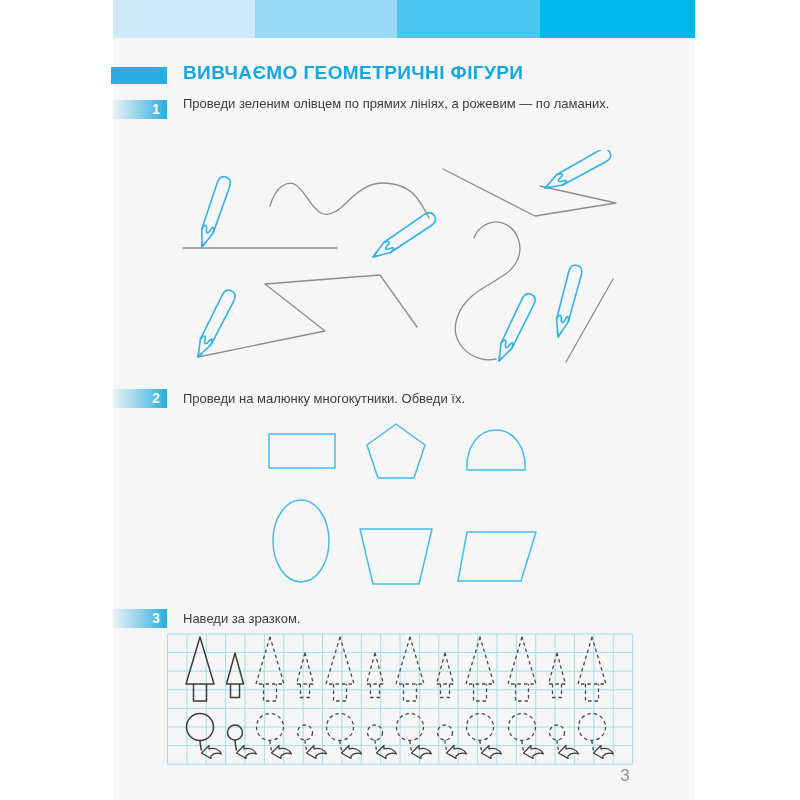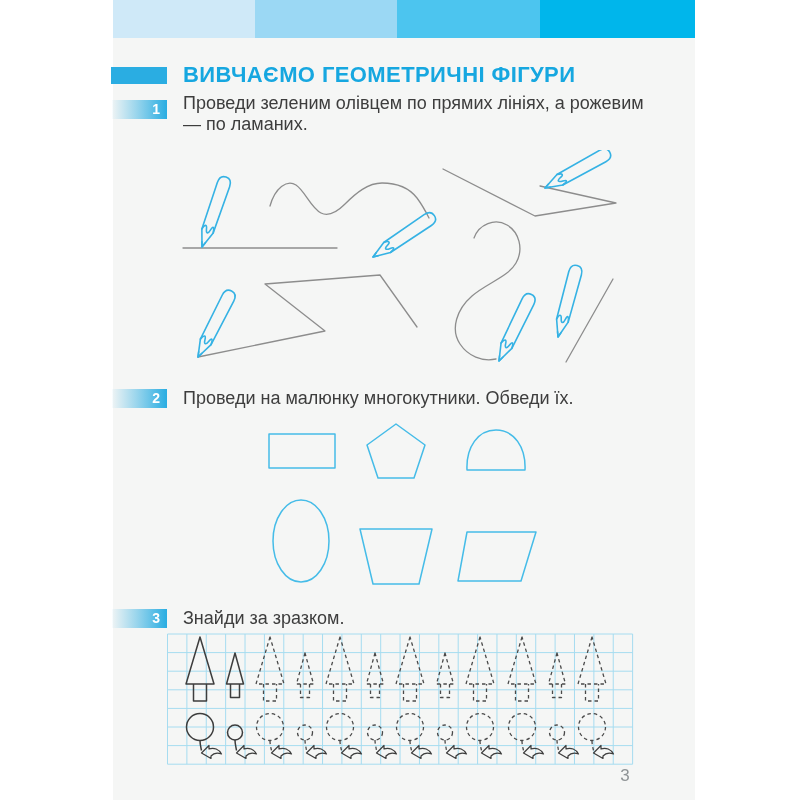--- a/index.html
+++ b/index.html
@@ -1,27 +1,27 @@
 <!DOCTYPE html>
 <html><head>
 <meta charset="utf-8">
 <style>
   html,body{margin:0;padding:0;background:#ffffff;}
   #root{position:relative;width:800px;height:800px;overflow:hidden;
         font-family:"Liberation Sans",sans-serif;background:#ffffff;}
   .page{position:absolute;left:113px;top:0;width:582px;height:800px;background:#f5f6f5;}
   .banner-block{position:absolute;top:0;height:38px;}
   .title-block{position:absolute;left:111px;top:67px;width:56px;height:17px;background:#2aade2;}
-  .page-title{position:absolute;left:183px;top:62px;font-size:22px;font-weight:bold;
+  .page-title{position:absolute;left:183px;top:62px;font-size:19px;font-weight:bold;
               color:#16a7e0;letter-spacing:.4px;}
   .task-badge{position:absolute;left:112px;width:55px;height:19px;box-sizing:border-box;
               text-align:right;padding-right:7px;font-size:14px;font-weight:bold;color:#ffffff;
               line-height:19px;
               background:linear-gradient(90deg,rgba(41,173,226,0.03) 0%,rgba(41,173,226,0.45) 45%,#29ade2 100%);}
-  .task-text{position:absolute;left:183px;width:468px;font-size:18px;line-height:21px;color:#3d3d3d;}
+  .task-text{position:absolute;left:183px;width:468px;font-size:13px;line-height:21px;color:#3d3d3d;}
   .page-number{position:absolute;left:608px;top:766px;width:34px;text-align:center;
                font-size:17px;color:#8f9496;}
   svg{position:absolute;}
   .gray-line{stroke:#8d8d8d;stroke-width:1.3;fill:none;stroke-linecap:round;stroke-linejoin:round;}
   .pencil{stroke:#35b2e4;stroke-width:1.6;fill:none;stroke-linecap:round;stroke-linejoin:round;}
   .shape{stroke:#45bce8;stroke-width:1.5;fill:none;stroke-linejoin:round;}
   .gridline{stroke:#a6dcf0;stroke-width:1;fill:none;}
   .figure-solid{stroke:#3d3d3d;stroke-width:1.5;fill:none;stroke-linejoin:round;}
   .figure-dashed{stroke:#4a4a4a;stroke-width:1.3;fill:none;stroke-linejoin:round;stroke-dasharray:3.5 3;}
   .arrow-glyph{stroke:#3d3d3d;stroke-width:1.2;fill:none;stroke-linejoin:round;}
@@ -89,21 +89,21 @@
     <path class="shape" d="M396 424 L425 445 L414 478 L378 478 L367 445 Z"></path>
     <path class="shape" d="M467 470 C466 447 478 430 496 430 C514 430 526 447 525 470 Z"></path>
     <ellipse class="shape" cx="301" cy="541" rx="28" ry="41"></ellipse>
     <path class="shape" d="M360 529 L432 529 L419 584 L373 584 Z"></path>
     <path class="shape" d="M467 532 L536 532 L521 581 L458 581 Z"></path>
   </svg>
 
   <div class="task-badge" style="top:609px;">
     <span>3</span>
   </div>
-  <div class="task-text" style="top:608px;">Знайди за зразком.</div>
+  <div class="task-text" style="top:608px;">Наведи за зразком.</div>
 
   <svg id="grid-svg" style="left:158px;top:628px;" width="484" height="146" viewBox="158 628 484 146">
       <line x1="167.5" y1="634" x2="167.5" y2="764.2" class="gridline"></line>
       <line x1="186.88" y1="634" x2="186.88" y2="764.2" class="gridline"></line>
       <line x1="206.26" y1="634" x2="206.26" y2="764.2" class="gridline"></line>
       <line x1="225.64" y1="634" x2="225.64" y2="764.2" class="gridline"></line>
       <line x1="245.01999999999998" y1="634" x2="245.01999999999998" y2="764.2" class="gridline"></line>
       <line x1="264.4" y1="634" x2="264.4" y2="764.2" class="gridline"></line>
       <line x1="283.78" y1="634" x2="283.78" y2="764.2" class="gridline"></line>
       <line x1="303.15999999999997" y1="634" x2="303.15999999999997" y2="764.2" class="gridline"></line>

